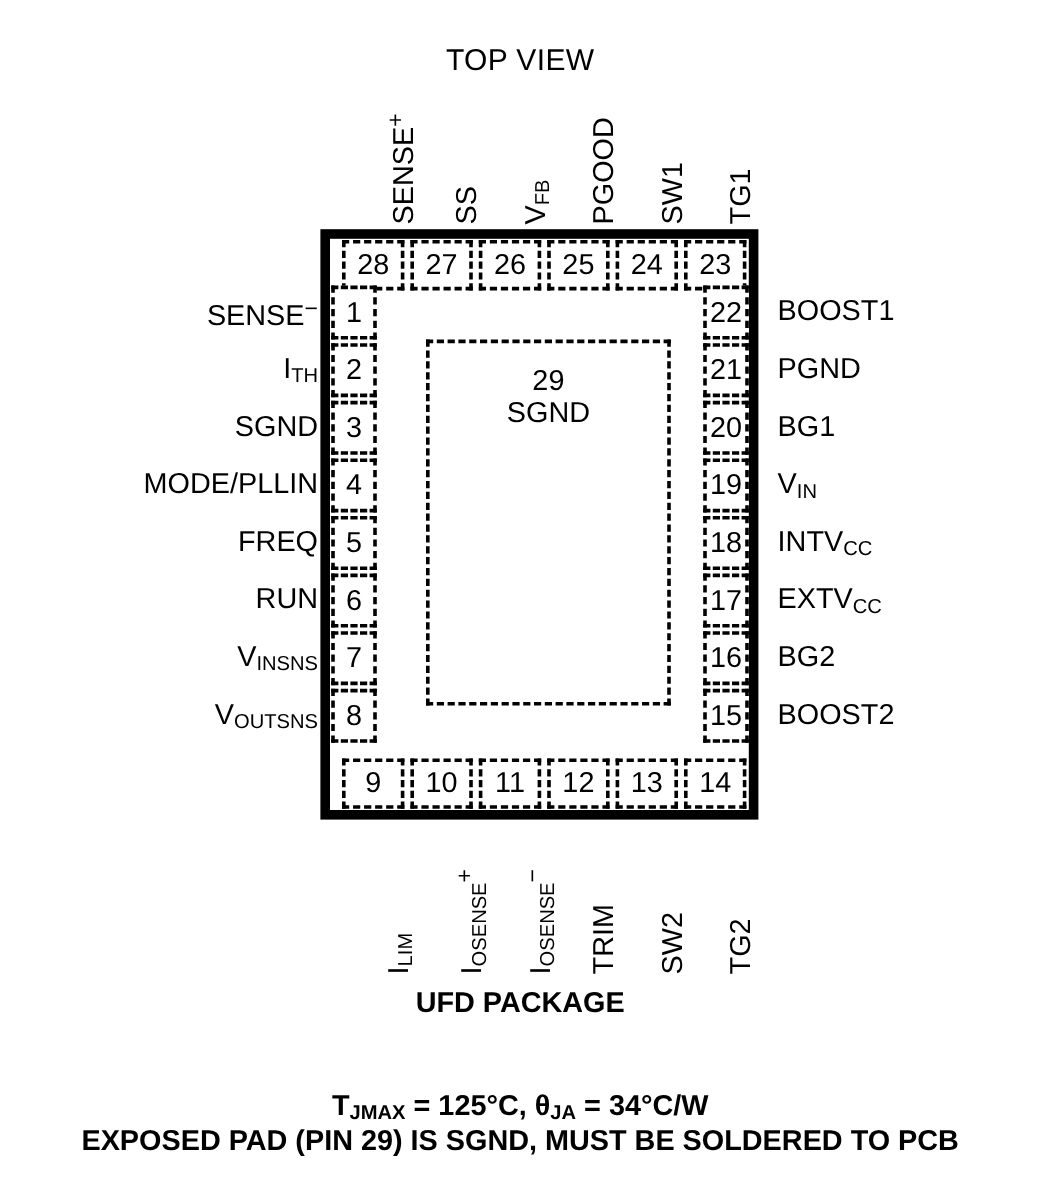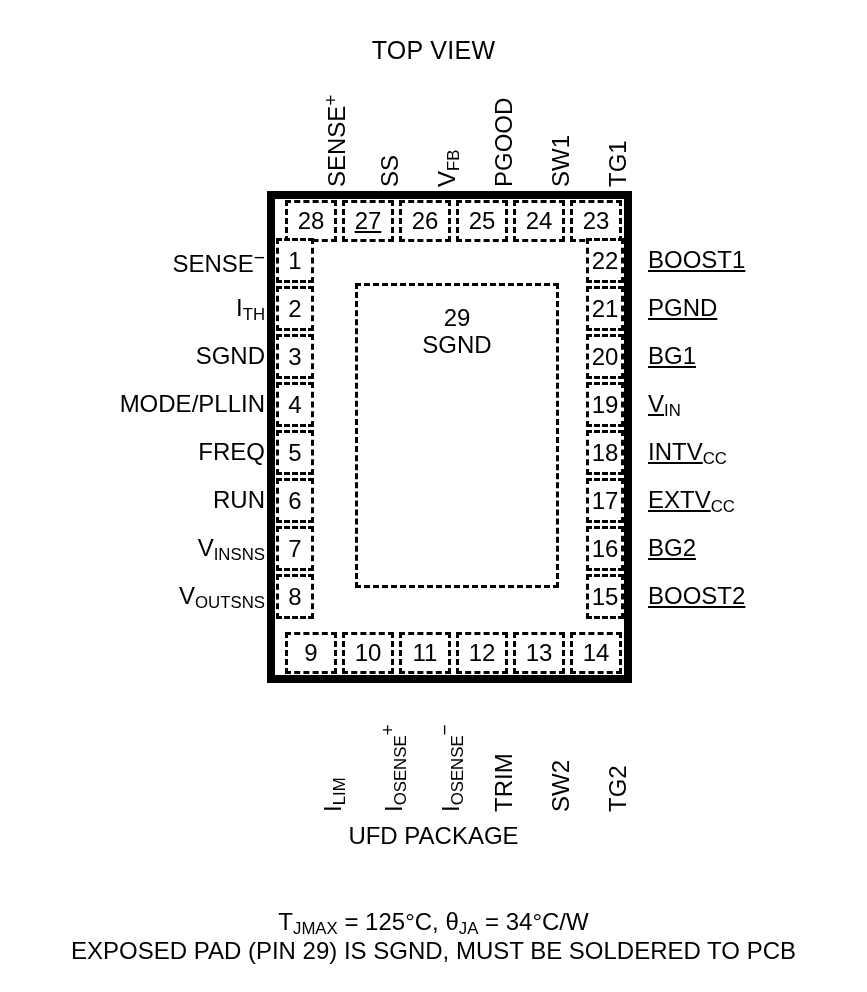--- a/index.html
+++ b/index.html
@@ -56,32 +56,32 @@
   .pad.v{width:38px;height:45px;}   
 
   
   .lbl{
     position:absolute;
     font-size:24px;
     line-height:1;
     white-space:nowrap;
   }
   .lbl.left{text-align:right;}
-  .lbl.right{text-align:left;text-decoration:underline;}
+  .lbl.right{text-align:left;}
   .lbl.vert{
     transform-origin:0 0;
     transform:rotate(-90deg);
   }
   sub{font-size:.70em;vertical-align:-.22em;letter-spacing:0;}
   sup{font-size:.80em;vertical-align:.42em;letter-spacing:0;}
 
   
   .caption{
     position:absolute;left:0;width:867px;text-align:center;
-    font-size:24px;line-height:1.18;
+    font-size:24px;line-height:1.18;font-weight:bold;
   }
   #caption-package{top:822px;}
   #caption-leadline{top:851px;}
   #caption-thermal{top:908px;}
   #caption-pad-note{top:937px;}
 </style>
 </head>
 <body>
 
 <div class="stage">
@@ -92,21 +92,21 @@
 
   <div id="exposed-pad">
     <span>29</span>
     <span>SGND</span>
   </div>
 
   <div id="pads-layer">
       <div class="pad h" style="left: 285px; top: 200px;">
         <span>28</span>
       </div>
-      <div class="pad h" style="left: 342px; top: 200px; text-decoration: underline;">
+      <div class="pad h" style="left: 342px; top: 200px;">
         <span>27</span>
       </div>
       <div class="pad h" style="left: 399px; top: 200px;">
         <span>26</span>
       </div>
       <div class="pad h" style="left: 456px; top: 200px;">
         <span>25</span>
       </div>
       <div class="pad h" style="left: 513px; top: 200px;">
         <span>24</span>

